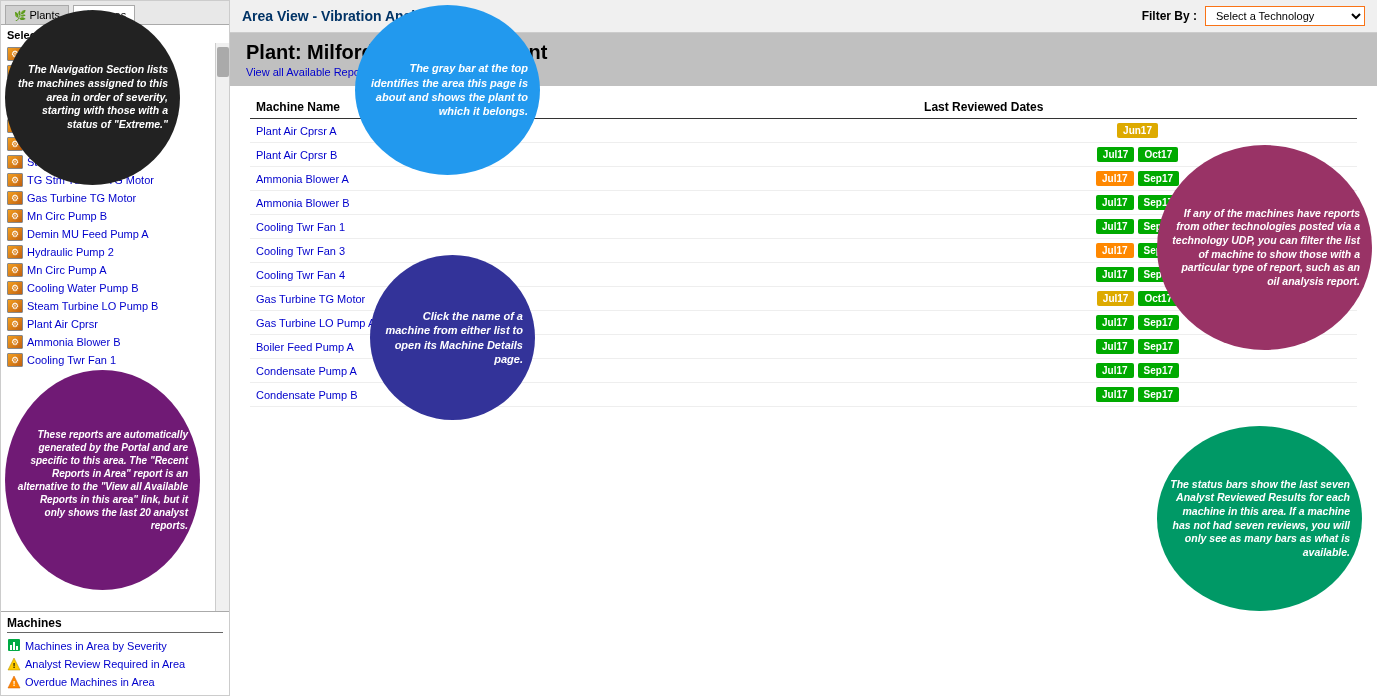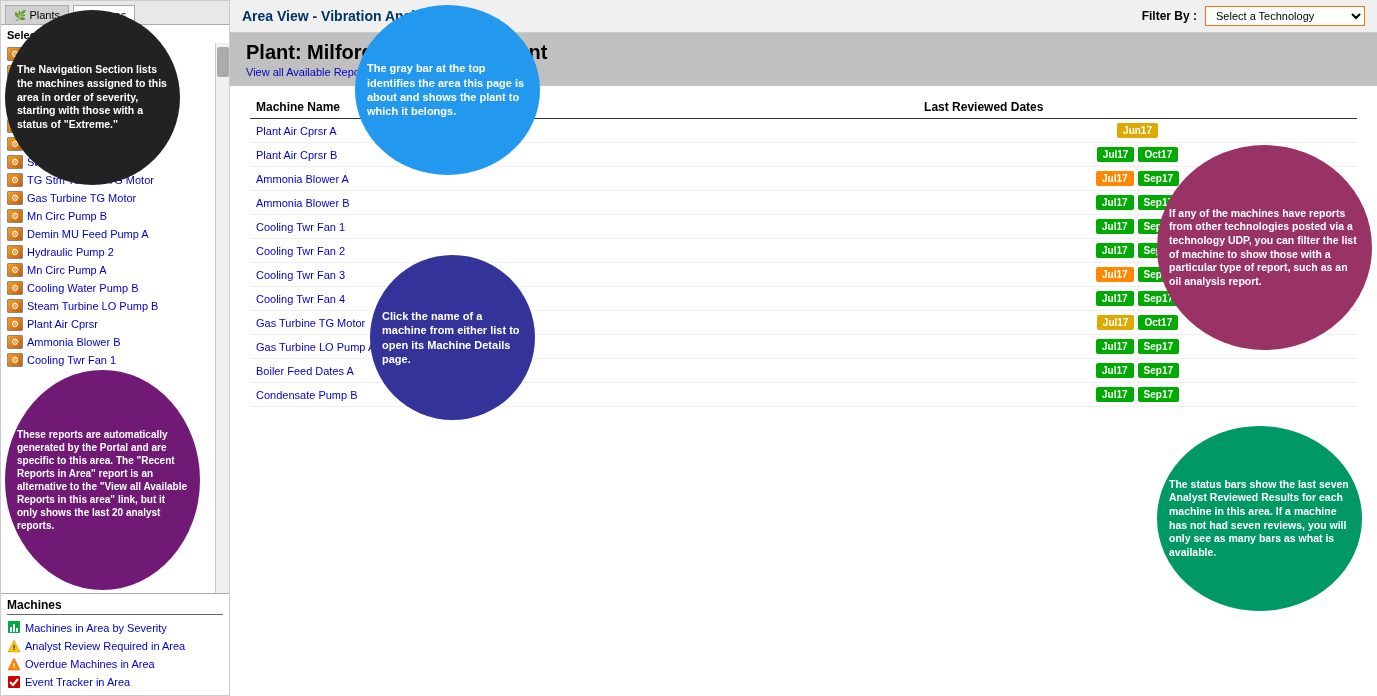--- a/index.html
+++ b/index.html
@@ -51,21 +51,21 @@
     .machine-table tbody tr { border-bottom: 1px solid #eee; }
     .machine-table tbody td { padding: 4px 6px; font-size: 11px; }
     .machine-name-cell { color: #0000cc; cursor: pointer; min-width: 200px; }
     .status-badges { display: flex; gap: 4px; flex-wrap: wrap; justify-content: center; }
     .badge { padding: 2px 6px; font-size: 10px; font-weight: bold; color: #fff; border-radius: 2px; min-width: 34px; text-align: center; }
     .badge.green { background: #00aa00; }
     .badge.yellow { background: #ddaa00; }
     .badge.orange { background: #ff8800; }
 
     
-    .callout { position: absolute; border-radius: 50%; display: flex; align-items: center; justify-content: center; text-align: left; font-size: 11px; font-weight: bold; color: #fff; padding: 12px; line-height: 1.3; }
+    .callout { position: absolute; border-radius: 50%; display: flex; align-items: center; justify-content: center; text-align: right; font-size: 11px; font-weight: bold; color: #fff; padding: 12px; line-height: 1.3; font-style: italic; }
     .callout-nav { background: #222; width: 170px; height: 170px; top: 10px; left: 10px; border-radius: 50%; }
     .callout-top { background: #2299ee; width: 190px; height: 170px; top: 10px; left: 340px; border-radius: 50%; }
     .callout-click { background: #333399; width: 160px; height: 160px; top: 260px; left: 380px; border-radius: 50%; }
     .callout-reports { background: #701a75; width: 185px; height: 220px; top: 380px; left: 10px; border-radius: 50%; }
     .callout-filter { background: #993366; width: 210px; height: 200px; top: 150px; right: 10px; border-radius: 50%; }
     .callout-status { background: #009966; width: 200px; height: 180px; top: 440px; right: 20px; border-radius: 50%; }
     .list-scroll-track { width: 14px; background: #f0f0f0; border-left: 1px solid #ccc; display: flex; flex-direction: column; }
     .scroll-thumb { background: #aaa; width: 12px; margin: 0 1px; height: 30px; border-radius: 2px; margin-top: 4px; }
 
     .sidebar-inner { display: flex; flex-direction: column; height: 100%; }
@@ -197,29 +197,20 @@
               <span>Analyst Review Required in Area</span>
             </li>
             <li>
               <span class="report-icon overdue" style="color: rgb(255, 102, 0); font-size: 12px; min-width: 14px;">
                 <svg width="14" height="14" viewBox="0 0 14 14">
                   <polygon points="7,1 13,13 1,13" fill="#ff8800" stroke="#cc5500" stroke-width="0.5"></polygon>
                   <text x="7" y="11" text-anchor="middle" font-size="8" font-weight="bold" fill="#fff">!</text>
                 </svg>
               </span>
               <span>Overdue Machines in Area</span>
-            </li>
-            <li>
-              <span class="report-icon check" style="color: rgb(204, 0, 0); font-size: 12px; min-width: 14px;">
-                <svg width="12" height="12" viewBox="0 0 12 12">
-                  <rect x="0" y="0" width="12" height="12" fill="#cc0000" rx="1"></rect>
-                  <polyline points="2,6 5,9 10,3" fill="none" stroke="#fff" stroke-width="2"></polyline>
-                </svg>
-              </span>
-              <span>Event Tracker in Area</span>
             </li>
           </ul>
       </div>
     </div>
   </div>
 
   <div class="content-area">
 
     <div class="content-header">
       <div class="content-header-title">Area View - Vibration Analysis</div>
@@ -283,29 +274,20 @@
             <tr>
               <td class="machine-name-cell">Cooling Twr Fan 1</td>
               <td>
                 <div class="status-badges">
                   <span class="badge green">Jul17</span>
                   <span class="badge green">Sep17</span>
                 </div>
               </td>
             </tr>
             <tr>
-              <td class="machine-name-cell">Cooling Twr Fan 2</td>
-              <td>
-                <div class="status-badges">
-                  <span class="badge green">Jul17</span>
-                  <span class="badge green">Sep17</span>
-                </div>
-              </td>
-            </tr>
-            <tr>
               <td class="machine-name-cell">Cooling Twr Fan 3</td>
               <td>
                 <div class="status-badges">
                   <span class="badge orange">Jul17</span>
                   <span class="badge green">Sep17</span>
                 </div>
               </td>
             </tr>
             <tr>
               <td class="machine-name-cell">Cooling Twr Fan 4</td>
@@ -328,21 +310,30 @@
             <tr>
               <td class="machine-name-cell">Gas Turbine LO Pump A</td>
               <td>
                 <div class="status-badges">
                   <span class="badge green">Jul17</span>
                   <span class="badge green">Sep17</span>
                 </div>
               </td>
             </tr>
             <tr>
-              <td class="machine-name-cell">Boiler Feed Dates A</td>
+              <td class="machine-name-cell">Boiler Feed Pump A</td>
+              <td>
+                <div class="status-badges">
+                  <span class="badge green">Jul17</span>
+                  <span class="badge green">Sep17</span>
+                </div>
+              </td>
+            </tr>
+            <tr>
+              <td class="machine-name-cell">Condensate Pump A</td>
               <td>
                 <div class="status-badges">
                   <span class="badge green">Jul17</span>
                   <span class="badge green">Sep17</span>
                 </div>
               </td>
             </tr>
             <tr>
               <td class="machine-name-cell">Condensate Pump B</td>
               <td>

